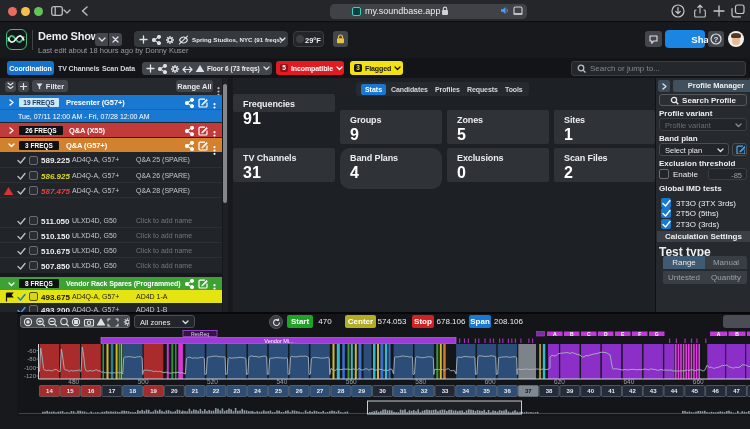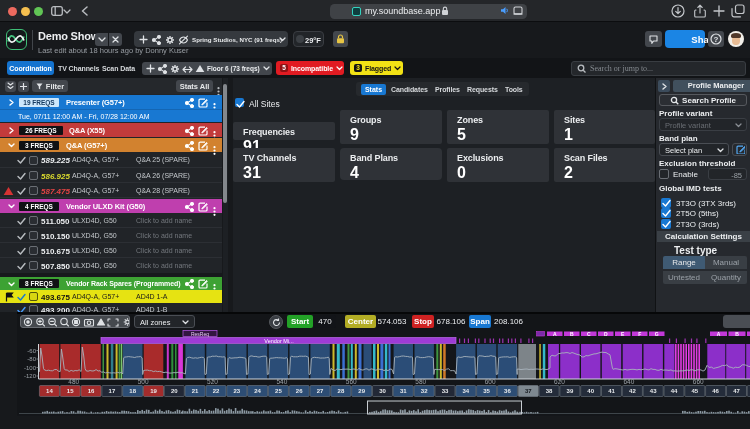--- a/index.html
+++ b/index.html
@@ -186,42 +186,42 @@
     <span style="color:#141414;font-size:7px;font-weight:bold;letter-spacing:-0.1px;">Flagged</span>
     <svg width="7" height="5">
           <path d="M1 1 L3.5 3.5 L6 1" class="ic" style="stroke:#141414;stroke-width:1.2"></path>
         </svg>
   </div>
   <div class="ab" style="left:571px;top:2.5px;width:175px;height:15px;background:#24272b;border:1px solid #393d42;border-radius:3px;display:flex;align-items:center;gap:4px;padding-left:5px;">
     <svg width="9" height="9">
           <circle cx="4" cy="4" r="2.8" fill="none" stroke="#b9bdc1" stroke-width="1.3"></circle>
           <line x1="6.2" y1="6.2" x2="8.5" y2="8.5" stroke="#b9bdc1" stroke-width="1.3"></line>
         </svg>
-    <span style="color:#84898f;font-size:8px;font-family:Liberation Serif, serif;">Search or jump to...</span>
+    <span style="color:#84898f;font-size:8px;">Search or jump to...</span>
   </div>
 </div>
 
 <div class="ab" style="left:0;top:78px;width:233px;height:234px;background:#17191c;overflow:hidden;" id="leftpanel">
   <div class="ab" style="left:0;top:0;width:222px;height:234px;background:#212428;"></div>
 
   <div class="ab" style="left:0;top:0;width:222px;height:16px;background:#25282c;"></div>
   <div class="btn ab" style="left:5px;top:2.5px;width:11px;height:11px;">
         <svg width="7" height="8">
           <path d="M1 1 L3.5 3 L6 1 M1 4.5 L3.5 6.5 L6 4.5" class="ic" style="stroke-width:1.1"></path>
         </svg>
       </div>
   <div class="btn ab" style="left:18px;top:2.5px;width:11px;height:11px;">
         <svg width="7" height="7">
           <path d="M3.5 0.5 V6.5 M0.5 3.5 H6.5" class="ic" style="stroke-width:1.2"></path>
         </svg>
       </div>
   <div class="btn ab" style="left:32px;top:2px;width:36px;height:12px;gap:3px;font-size:7.5px;font-weight:bold;"><svg width="7" height="7">
           <path d="M0.5 0.5 H6.5 L4.2 3.5 V6.5 L2.8 5.6 V3.5 Z" fill="#dfe2e5"></path>
         </svg>Filter</div>
-  <div class="btn ab" style="left:176px;top:2px;width:37px;height:12px;font-size:7.5px;font-weight:bold;">Stats All</div>
+  <div class="btn ab" style="left:176px;top:2px;width:37px;height:12px;font-size:7.5px;font-weight:bold;">Range All</div>
   <div class="ab" style="left:217px;top:3.5px;"><svg width="3" height="9">
           <circle cx="1.5" cy="1.2" r="1.1" fill="#b9bdc1"></circle>
           <circle cx="1.5" cy="4.5" r="1.1" fill="#b9bdc1"></circle>
           <circle cx="1.5" cy="7.8" r="1.1" fill="#b9bdc1"></circle>
         </svg></div>
 
   <div class="ab" style="left:222.5px;top:0;width:5px;height:234px;background:#1d2024;"></div>
   <div class="ab" style="left:223px;top:6px;width:4px;height:119px;background:#83878c;border-radius:2px;"></div>
 
   <div class="ab" style="left:0;top:17px;width:222px;height:14px;background:#1878d2;">
@@ -282,21 +282,21 @@
             <circle cx="1.5" cy="4.5" r="1.1" fill="#fff"></circle>
             <circle cx="1.5" cy="7.8" r="1.1" fill="#fff"></circle>
           </svg></div>
   </div>
 
   <div class="ab freqrow" style="left:0;top:74px;width:222px;height:16px;border-bottom:1px solid #2c2f34;">
     <svg class="ab" style="left:17px;top:4px" width="9" height="8" stroke="#b9bdc1">
           <use href="#check"></use>
         </svg>
     <div class="ab" style="left:29px;top:3.5px;width:9px;height:9px;border:1px solid #6a6e74;border-radius:2px;background:#2a2d32;"></div>
-    <div class="ab" style="left:41px;top:4px;color:#eceef0;font-size:8px;font-weight:bold;font-style:italic;">589.225</div>
+    <div class="ab" style="left:41px;top:4px;color:#eceef0;font-size:8px;font-weight:bold;">589.225</div>
     <div class="ab" style="left:72px;top:4px;color:#c4c8cc;font-size:7px;">AD4Q-A, G57+</div>
     <div class="ab" style="left:136px;top:4px;color:#c4c8cc;font-size:7px;">Q&amp;A 25 (SPARE)</div>
   </div>
   <div class="ab freqrow" style="left:0;top:90px;width:222px;height:15px;border-bottom:1px solid #2c2f34;">
     <svg class="ab" style="left:17px;top:4px" width="9" height="8" stroke="#b9bdc1">
           <use href="#check"></use>
         </svg>
     <div class="ab" style="left:29px;top:3px;width:9px;height:9px;border:1px solid #6a6e74;border-radius:2px;background:#2a2d32;"></div>
     <div class="ab" style="left:41px;top:3.5px;color:#d9d92e;font-size:8px;font-weight:bold;font-style:italic;">586.925</div>
     <div class="ab" style="left:72px;top:3.5px;color:#c4c8cc;font-size:7px;">AD4Q-A, G57+</div>
@@ -308,38 +308,20 @@
         </svg>
     <svg class="ab" style="left:17px;top:4px" width="9" height="8" stroke="#b9bdc1">
           <use href="#check"></use>
         </svg>
     <div class="ab" style="left:29px;top:3px;width:9px;height:9px;border:1px solid #6a6e74;border-radius:2px;background:#2a2d32;"></div>
     <div class="ab" style="left:41px;top:3.5px;color:#e24444;font-size:8px;font-weight:bold;font-style:italic;">587.475</div>
     <div class="ab" style="left:72px;top:3.5px;color:#c4c8cc;font-size:7px;">AD4Q-A, G57+</div>
     <div class="ab" style="left:136px;top:3.5px;color:#c4c8cc;font-size:7px;">Q&amp;A 28 (SPARE)</div>
   </div>
 
-  <div class="ab" style="left:0;top:121px;width:222px;height:14px;background:#bf3fae;">
-    <svg class="ab" style="left:8px;top:5px" width="7" height="5">
-          <path d="M1 1 L3.5 3.5 L6 1" class="ic" style="stroke:#fff;stroke-width:1.4"></path>
-        </svg>
-    <div class="ab" style="left:19px;top:2.5px;width:40px;height:9px;background:#101114;border-radius:1px;color:#fff;font-size:6.5px;font-weight:bold;text-align:center;line-height:9px;">4 FREQS</div>
-    <div class="ab" style="left:66px;top:3px;color:#fff;font-size:7.5px;font-weight:bold;letter-spacing:-0.1px;">Vendor ULXD Kit (G50)</div>
-    <svg class="ab" style="left:185px;top:2.5px" width="9" height="10" fill="#fff" stroke="#fff">
-          <use href="#share"></use>
-        </svg>
-    <svg class="ab" style="left:198px;top:2.5px" width="10" height="10" stroke="#fff" fill="#fff">
-          <use href="#edit"></use>
-        </svg>
-    <div class="ab" style="left:213px;top:2.5px;"><svg width="3" height="9">
-            <circle cx="1.5" cy="1.2" r="1.1" fill="#fff"></circle>
-            <circle cx="1.5" cy="4.5" r="1.1" fill="#fff"></circle>
-            <circle cx="1.5" cy="7.8" r="1.1" fill="#fff"></circle>
-          </svg></div>
-  </div>
   <div class="ab freqrow" style="left:0;top:135px;width:222px;height:15px;border-bottom:1px solid #2c2f34;">
     <svg class="ab" style="left:17px;top:4px" width="9" height="8" stroke="#b9bdc1">
           <use href="#check"></use>
         </svg>
     <div class="ab" style="left:29px;top:3px;width:9px;height:9px;border:1px solid #6a6e74;border-radius:2px;background:#2a2d32;"></div>
     <div class="ab" style="left:41px;top:3.5px;color:#eceef0;font-size:8px;font-weight:bold;">511.050</div>
     <div class="ab" style="left:72px;top:3.5px;color:#c4c8cc;font-size:7px;">ULXD4D, G50</div>
     <div class="ab" style="left:136px;top:3.5px;color:#74787e;font-size:7px;">Click to add name</div>
   </div>
   <div class="ab freqrow" style="left:0;top:150px;width:222px;height:15px;border-bottom:1px solid #2c2f34;">
@@ -420,42 +402,42 @@
   <div class="ab" style="left:158px;top:7.5px;color:#d6d9dc;font-size:7px;font-weight:bold;letter-spacing:-0.1px;">Candidates</div>
   <div class="ab" style="left:202px;top:7.5px;color:#d6d9dc;font-size:7px;font-weight:bold;letter-spacing:-0.1px;">Profiles</div>
   <div class="ab" style="left:234px;top:7.5px;color:#d6d9dc;font-size:7px;font-weight:bold;letter-spacing:-0.1px;">Requests</div>
   <div class="ab" style="left:272px;top:7.5px;color:#d6d9dc;font-size:7px;font-weight:bold;letter-spacing:-0.1px;">Tools</div>
   <div class="ab" style="left:2px;top:20px;width:9px;height:9px;background:#1878d2;border-radius:2px;"></div>
   <svg class="ab" style="left:3px;top:21.5px" width="9" height="8" stroke="#fff">
         <use href="#check"></use>
       </svg>
   <div class="ab" style="left:16px;top:21px;color:#eceef0;font-size:8.5px;">All Sites</div>
 
-  <div class="ab" style="left:0px;top:44px;width:102px;height:18px;background:#2f3237;border-radius:2px;">
+  <div class="ab" style="left:0px;top:16px;width:102px;height:18px;background:#2f3237;border-radius:2px;">
         <div style="color:#eceef0;font-size:9px;font-weight:bold;padding:5px 0 0 10px;letter-spacing:-0.1px;">Frequencies</div>
         <div style="color:#fff;font-size:16px;font-weight:bold;padding:1px 0 0 10px;">91</div>
       </div>
   <div class="ab" style="left:107px;top:32px;width:102px;height:34px;background:#2f3237;border-radius:2px;">
         <div style="color:#eceef0;font-size:9px;font-weight:bold;padding:5px 0 0 10px;letter-spacing:-0.1px;">Groups</div>
         <div style="color:#fff;font-size:16px;font-weight:bold;padding:1px 0 0 10px;">9</div>
       </div>
   <div class="ab" style="left:214px;top:32px;width:102px;height:34px;background:#2f3237;border-radius:2px;">
         <div style="color:#eceef0;font-size:9px;font-weight:bold;padding:5px 0 0 10px;letter-spacing:-0.1px;">Zones</div>
         <div style="color:#fff;font-size:16px;font-weight:bold;padding:1px 0 0 10px;">5</div>
       </div>
   <div class="ab" style="left:321px;top:32px;width:101px;height:34px;background:#2f3237;border-radius:2px;">
         <div style="color:#eceef0;font-size:9px;font-weight:bold;padding:5px 0 0 10px;letter-spacing:-0.1px;">Sites</div>
         <div style="color:#fff;font-size:16px;font-weight:bold;padding:1px 0 0 10px;">1</div>
       </div>
 
   <div class="ab" style="left:0px;top:70px;width:102px;height:34px;background:#2f3237;border-radius:2px;">
         <div style="color:#eceef0;font-size:9px;font-weight:bold;padding:5px 0 0 10px;letter-spacing:-0.1px;">TV Channels</div>
         <div style="color:#fff;font-size:16px;font-weight:bold;padding:1px 0 0 10px;">31</div>
       </div>
-  <div class="ab" style="left:107px;top:70px;width:102px;height:32px;background:#2f3237;border-radius:4px;">
+  <div class="ab" style="left:107px;top:70px;width:102px;height:41px;background:#2f3237;border-radius:10px;">
         <div style="color:#eceef0;font-size:9px;font-weight:bold;padding:5px 0 0 10px;letter-spacing:-0.1px;">Band Plans</div>
         <div style="color:#fff;font-size:16px;font-weight:bold;padding:1px 0 0 10px;">4</div>
       </div>
   <div class="ab" style="left:214px;top:70px;width:102px;height:34px;background:#2f3237;border-radius:2px;">
         <div style="color:#eceef0;font-size:9px;font-weight:bold;padding:5px 0 0 10px;letter-spacing:-0.1px;">Exclusions</div>
         <div style="color:#fff;font-size:16px;font-weight:bold;padding:1px 0 0 10px;">0</div>
       </div>
   <div class="ab" style="left:321px;top:70px;width:101px;height:34px;background:#2f3237;border-radius:2px;">
         <div style="color:#eceef0;font-size:9px;font-weight:bold;padding:5px 0 0 10px;letter-spacing:-0.1px;">Scan Files</div>
         <div style="color:#fff;font-size:16px;font-weight:bold;padding:1px 0 0 10px;">2</div>
@@ -511,21 +493,21 @@
   <svg class="ab" style="left:5.5px;top:131px" width="9" height="8" stroke="#fff">
         <use href="#check"></use>
       </svg>
   <div class="ab" style="left:20px;top:131px;color:#eceef0;font-size:8px;">2T5O (5ths)</div>
   <div class="ab" style="left:5px;top:140.5px;width:10px;height:10px;background:#1878d2;border-radius:2px;"></div>
   <svg class="ab" style="left:5.5px;top:141.5px" width="9" height="8" stroke="#fff">
         <use href="#check"></use>
       </svg>
   <div class="ab" style="left:20px;top:141.5px;color:#eceef0;font-size:8px;">2T3O (3rds)</div>
   <div class="ab" style="left:1px;top:153px;width:93px;height:11px;background:#3a4046;color:#eceef0;font-size:8px;font-weight:bold;text-align:center;line-height:11px;">Calculation Settings</div>
-  <div class="ab" style="left:18px;top:167px;color:#eceef0;font-size:10px;font-weight:bold;">Test type</div>
+  <div class="ab" style="left:3px;top:167px;color:#eceef0;font-size:12px;font-weight:bold;">Test type</div>
   <div class="ab" style="left:7px;top:177.5px;width:42px;height:13px;background:#3f5a73;border-radius:2px 0 0 0;color:#e6e8ea;font-size:8px;text-align:center;line-height:13px;">Range</div>
   <div class="ab" style="left:49px;top:177.5px;width:42px;height:13px;background:#393e44;border-radius:0 2px 0 0;color:#9ba1a8;font-size:8px;text-align:center;line-height:13px;">Manual</div>
   <div class="ab" style="left:7px;top:193px;width:42px;height:13px;background:#393e44;border-radius:0 0 0 2px;color:#9ba1a8;font-size:8px;text-align:center;line-height:13px;">Untested</div>
   <div class="ab" style="left:49px;top:193px;width:42px;height:13px;background:#393e44;border-radius:0 0 2px 0;color:#9ba1a8;font-size:8px;text-align:center;line-height:13px;">Quantity</div>
 </div>
 
 <div class="ab" style="left:17px;top:312px;width:750px;height:117px;background:#131518;" id="spectrum">
       <div class="ab" style="left:0;top:0;width:750px;height:2px;background:#060708;"></div>
 
   <div class="ab" style="left:3px;top:3px;width:110px;height:13px;background:#45494e;border:1px solid #6a6e74;border-radius:3px;"></div>

